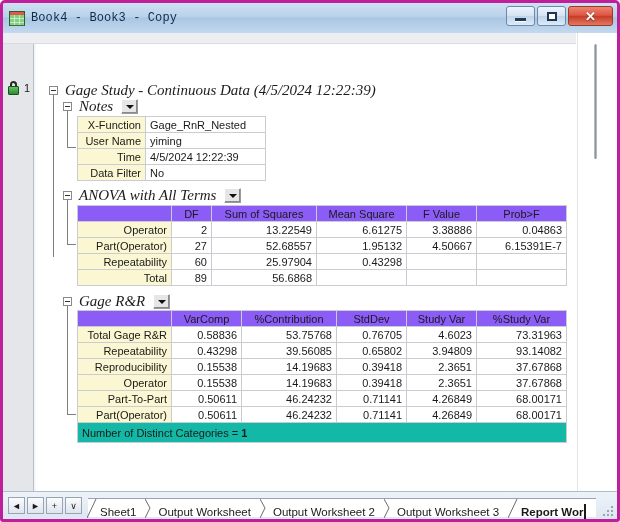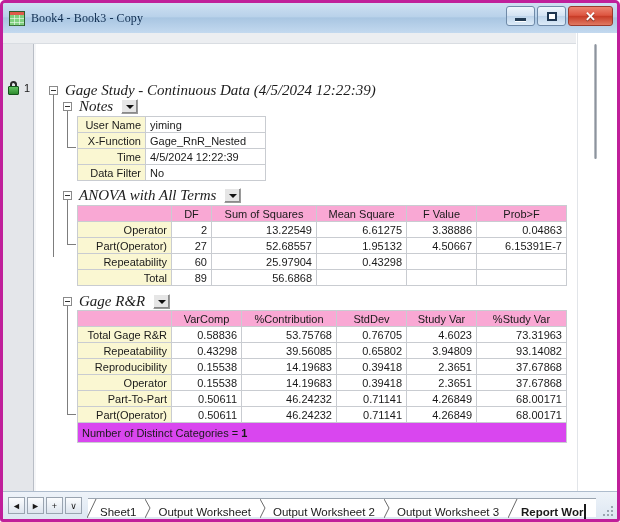--- a/index.html
+++ b/index.html
@@ -42,21 +42,21 @@
   }
   .title-icon {
     width: 16px; height: 15px;
     flex: 0 0 auto;
     margin-right: 6px;
     position: relative;
   }
   .title-text {
     font-size: 12px;
     color: #0d2b4e;
-    font-family: Liberation Serif, serif;
+    font-family: Liberation Mono, monospace;
     white-space: nowrap;
     letter-spacing: 0.1px;
   }
   .winbtns {
     position: absolute;
     right: 4px; top: 3px;
     display: flex;
     gap: 2px;
   }
   .winbtn {
@@ -237,28 +237,28 @@
     font-weight: normal;
     white-space: nowrap;
     overflow: hidden;
   }
   .lbl {
     background: #faf7d2;
     text-align: right;
     color: #1a1a1a;
   }
   .hdr {
-    background: #f9a8d4;
+    background: #8b5cf6;
     text-align: center;
     color: #1a1a1a;
   }
   .val { background:#ffffff; text-align: right; }
   .valL { background:#ffffff; text-align: left; }
   .footnote-cell {
-    background:#d946ef;
+    background:#14b8a6;
     text-align: left;
     color: #2b2bd0;
     padding-left: 8px;
   }
   .footnote-cell b { font-weight: bold; }
 
   
   .abs { position: absolute; }
 
   
@@ -407,26 +407,26 @@
     <div class="bracket" style="left:64px; top:78px; width:8px; height:36px;"></div>
 
     <div class="abs" style="left:74px; top:83px;">
       <table class="grid">
         <colgroup>
             <col style="width:68px">
             <col style="width:120px">
           </colgroup>
         <tbody>
           <tr>
+            <td class="lbl">X-Function</td>
+            <td class="valL">Gage_RnR_Nested</td>
+          </tr>
+          <tr>
             <td class="lbl">User Name</td>
             <td class="valL">yiming</td>
-          </tr>
-          <tr>
-            <td class="lbl">X-Function</td>
-            <td class="valL">Gage_RnR_Nested</td>
           </tr>
           <tr>
             <td class="lbl">Time</td>
             <td class="valL">4/5/2024 12:22:39</td>
           </tr>
           <tr>
             <td class="lbl">Data Filter</td>
             <td class="valL">No</td>
           </tr>
         </tbody>

